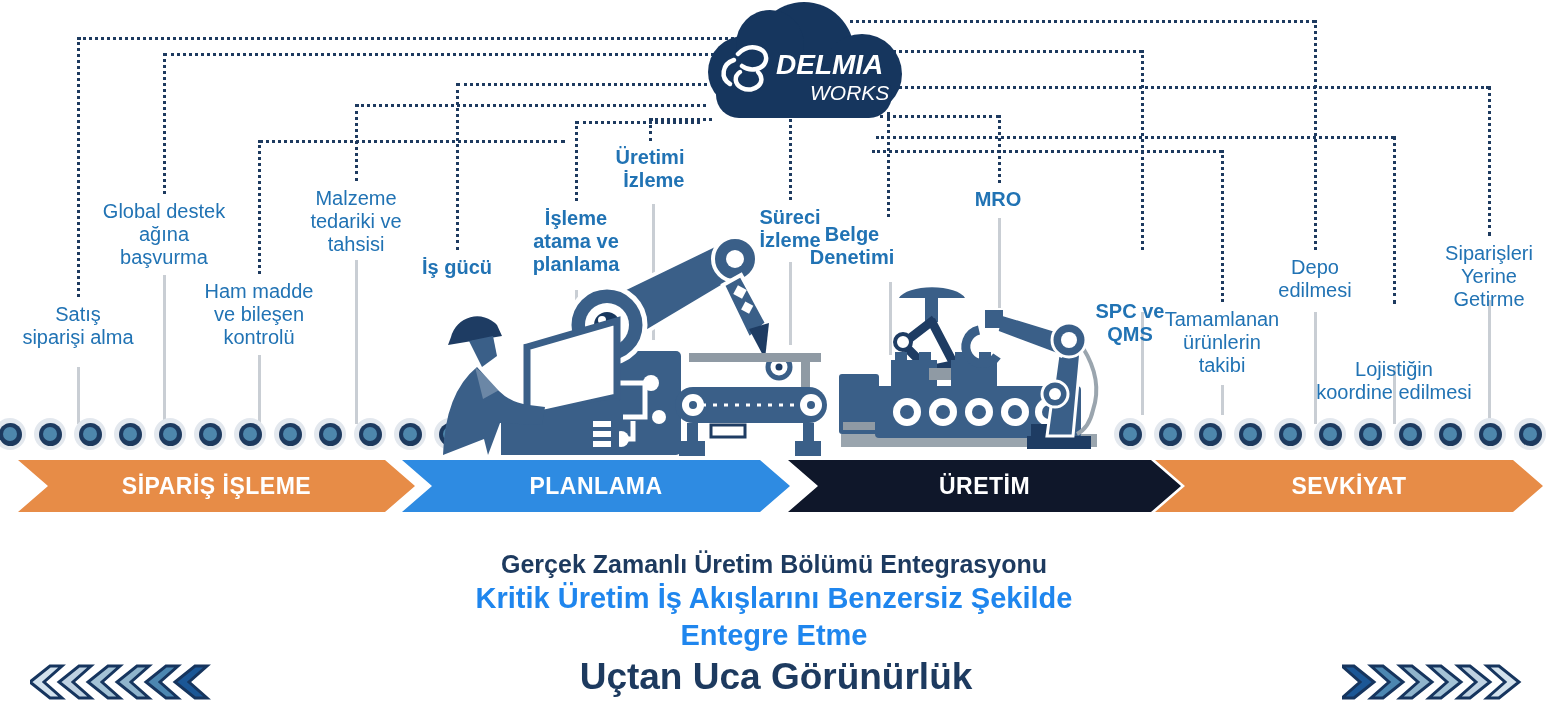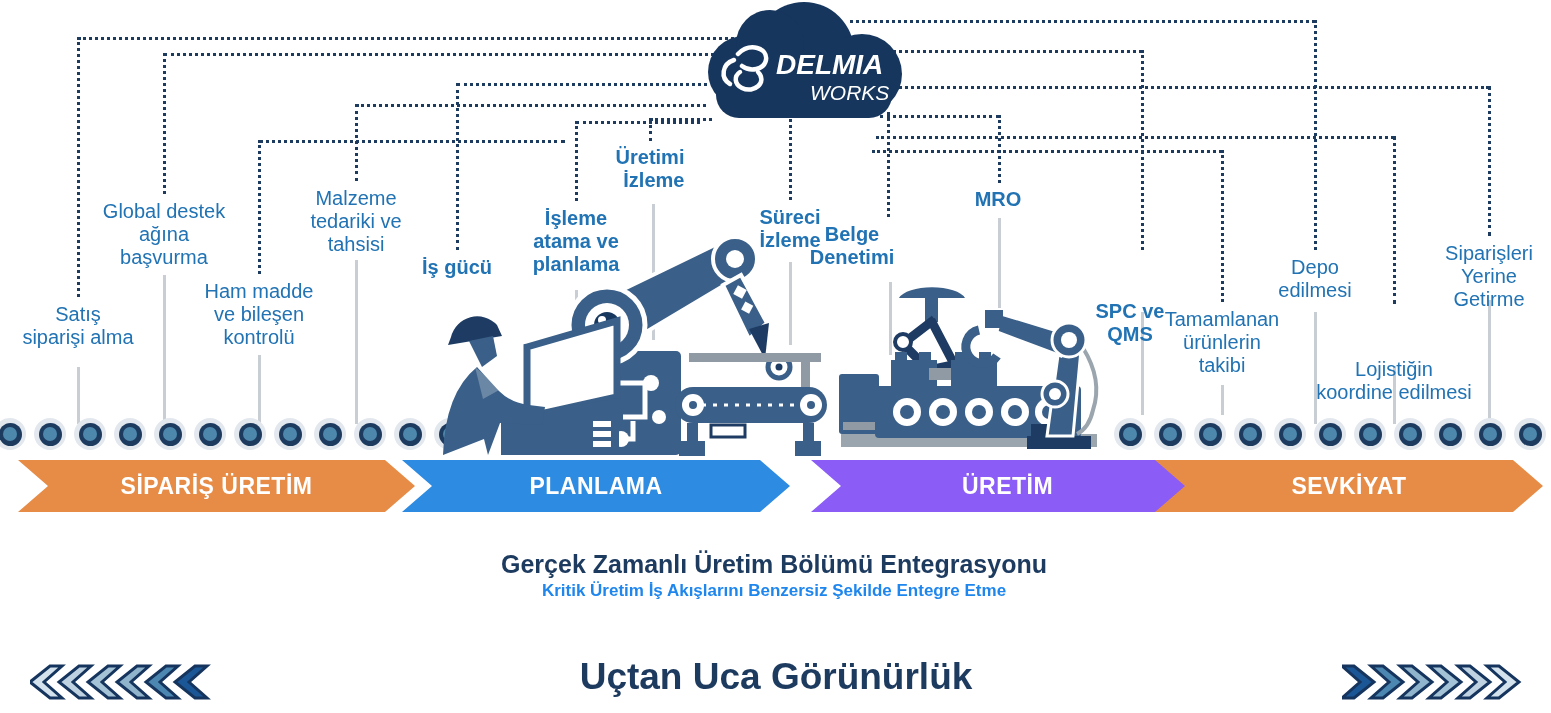--- a/index.html
+++ b/index.html
@@ -15,21 +15,21 @@
         display:flex;align-items:center;justify-content:center;}
   .bead .mid{width:23px;height:23px;border-radius:50%;background:var(--navy);
         display:flex;align-items:center;justify-content:center;}
   .bead .in{width:14px;height:14px;border-radius:50%;background:#4e87ac;}
   .arrow{position:absolute;top:460px;height:52px;display:flex;align-items:center;justify-content:center;
          clip-path:polygon(0 0,calc(100% - 30px) 0,100% 50%,calc(100% - 30px) 100%,0 100%,30px 50%);}
   .arrow span{color:#fff;font-weight:bold;font-size:23px;letter-spacing:.5px;}
   .desc{position:absolute;text-align:center;font-weight:bold;color:var(--navy);
         font-size:23px;line-height:1.3;white-space:pre-line;}
   .cline1{font-size:25px;color:var(--navy);font-weight:bold;line-height:1.25;}
-  .cline2{font-size:17px;color:var(--brightblue);font-weight:bold;line-height:1.25;}
+  .cline2{font-size:29px;color:var(--brightblue);font-weight:bold;line-height:1.25;}
   .footer-title{position:absolute;left:476px;top:656px;width:600px;text-align:center;
         font-size:37px;font-weight:bold;color:var(--navy);}
   svg text{font-family:"Liberation Sans",sans-serif;}
 </style>
 </head>
 <body>
 
 <div id="stage" style="--navy: #1d3a5f; --labelblue: #2173b4; --brightblue: #1f86ee;">
 
   <div id="connectors">
@@ -344,26 +344,26 @@
     <circle cx="236" cy="64" r="17" fill="#3a5f88" stroke="#fff" stroke-width="3"></circle>
     <circle cx="236" cy="64" r="8" fill="#fff"></circle>
     <circle cx="222" cy="118" r="13" fill="#3a5f88" stroke="#fff" stroke-width="3"></circle>
     <circle cx="222" cy="118" r="6" fill="#fff"></circle>
     <rect x="152" y="34" width="18" height="18" fill="#3a5f88"></rect>
     <path d="M146 54 a17 17 0 1 0 18 26" stroke="#3a5f88" stroke-width="9" fill="none"></path>
   </svg>
 
   <div id="stageband">
       <div class="arrow" style="left: 18px; width: 397px; background: rgb(231, 140, 71);">
-        <span>SİPARİŞ ÜRETİM</span>
+        <span>SİPARİŞ İŞLEME</span>
       </div>
       <div class="arrow" style="left: 402px; width: 388px; background: rgb(46, 139, 226);">
         <span>PLANLAMA</span>
       </div>
-      <div class="arrow" style="left: 811px; width: 393px; background: #8b5cf6;">
+      <div class="arrow" style="left: 788px; width: 393px; background: #0f172a;">
         <span>ÜRETİM</span>
       </div>
       <div class="arrow" style="left: 1155px; width: 388px; background: rgb(231, 140, 71);">
         <span>SEVKİYAT</span>
       </div>
     </div>
 
   <div style="position:absolute;left:428px;top:549px;width:692px;text-align:center;">
     <div class="cline1">Gerçek Zamanlı Üretim Bölümü Entegrasyonu</div>
     <div class="cline2">Kritik Üretim İş Akışlarını Benzersiz Şekilde Entegre Etme</div>

